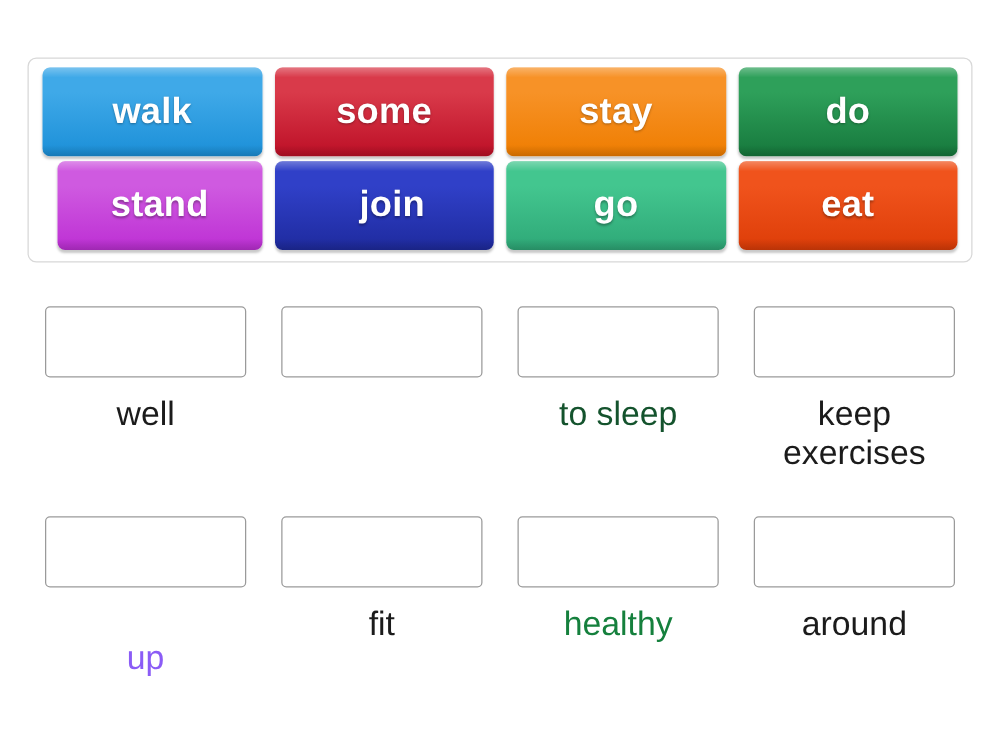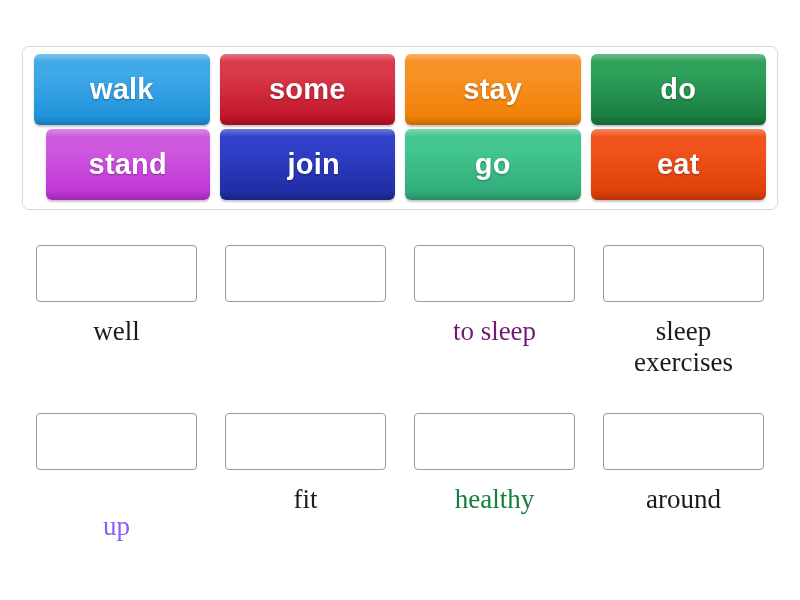--- a/index.html
+++ b/index.html
@@ -100,21 +100,20 @@
   #answer-row-1 { top: 228px; }
   #answer-row-2 { top: 396px; }
 
   .answer-cell {
     flex: 1 1 0;
     padding: 17px 14px;
     box-sizing: border-box;
     display: flex;
     flex-direction: column;
     align-items: center;
-    font-family: Liberation Serif, serif;
   }
 
   .dropzone {
     width: 100%;
     height: 57px;
     box-sizing: border-box;
     background: #ffffff;
     border: 1px solid #9a9a9a;
     border-radius: 4px;
     cursor: pointer;
@@ -188,25 +187,25 @@
   <div class="answer-row" id="answer-row-1">
     <div class="answer-cell">
       <div class="dropzone" style="border-color: rgb(154, 154, 154);"></div>
       <div class="answer-label" style="color: rgb(27, 27, 27);">well</div>
     </div>
     <div class="answer-cell">
       <div class="dropzone" style="border-color: rgb(154, 154, 154);"></div>
     </div>
     <div class="answer-cell">
       <div class="dropzone" style="border-color: rgb(154, 154, 154);"></div>
-      <div class="answer-label" style="color: #701a75;">to sleep</div>
-    </div>
-    <div class="answer-cell">
-      <div class="dropzone" style="border-color: rgb(154, 154, 154);"></div>
-      <div class="answer-label" style="color: rgb(27, 27, 27);">sleep exercises</div>
+      <div class="answer-label" style="color: #14532d;">to sleep</div>
+    </div>
+    <div class="answer-cell">
+      <div class="dropzone" style="border-color: rgb(154, 154, 154);"></div>
+      <div class="answer-label" style="color: rgb(27, 27, 27);">keep exercises</div>
     </div>
   </div>
 
   <div class="answer-row" id="answer-row-2">
     <div class="answer-cell">
       <div class="dropzone" style="border-color: rgb(154, 154, 154);"></div>
       <div class="answer-label" style="color: #8b5cf6; margin-top: 41px;">up</div>
     </div>
     <div class="answer-cell">
       <div class="dropzone" style="border-color: rgb(154, 154, 154);"></div>

